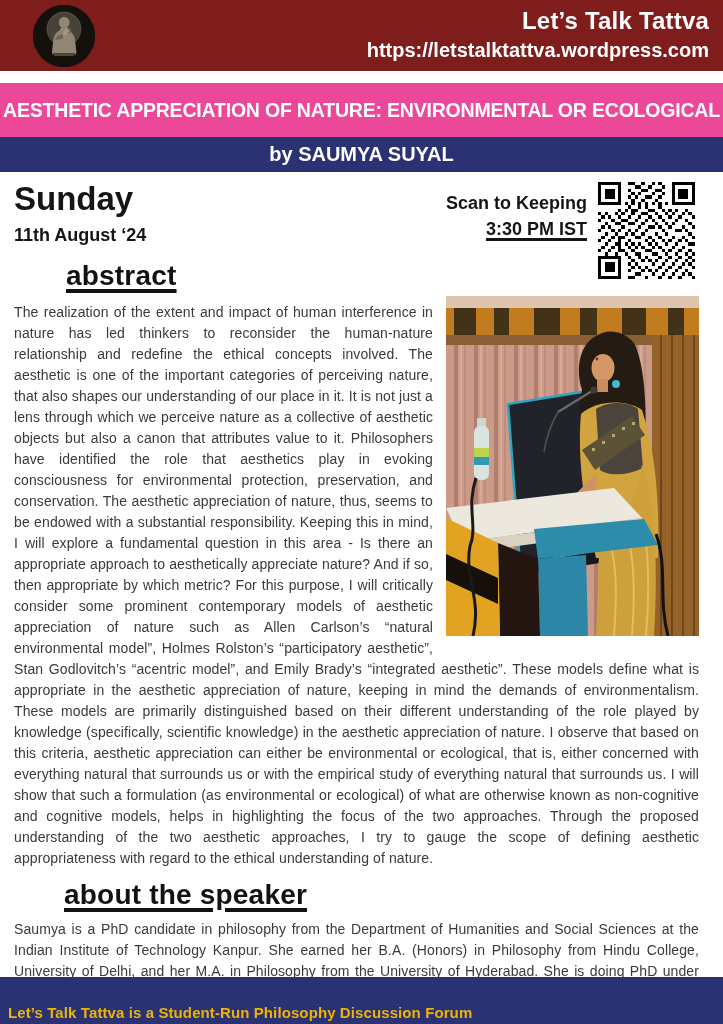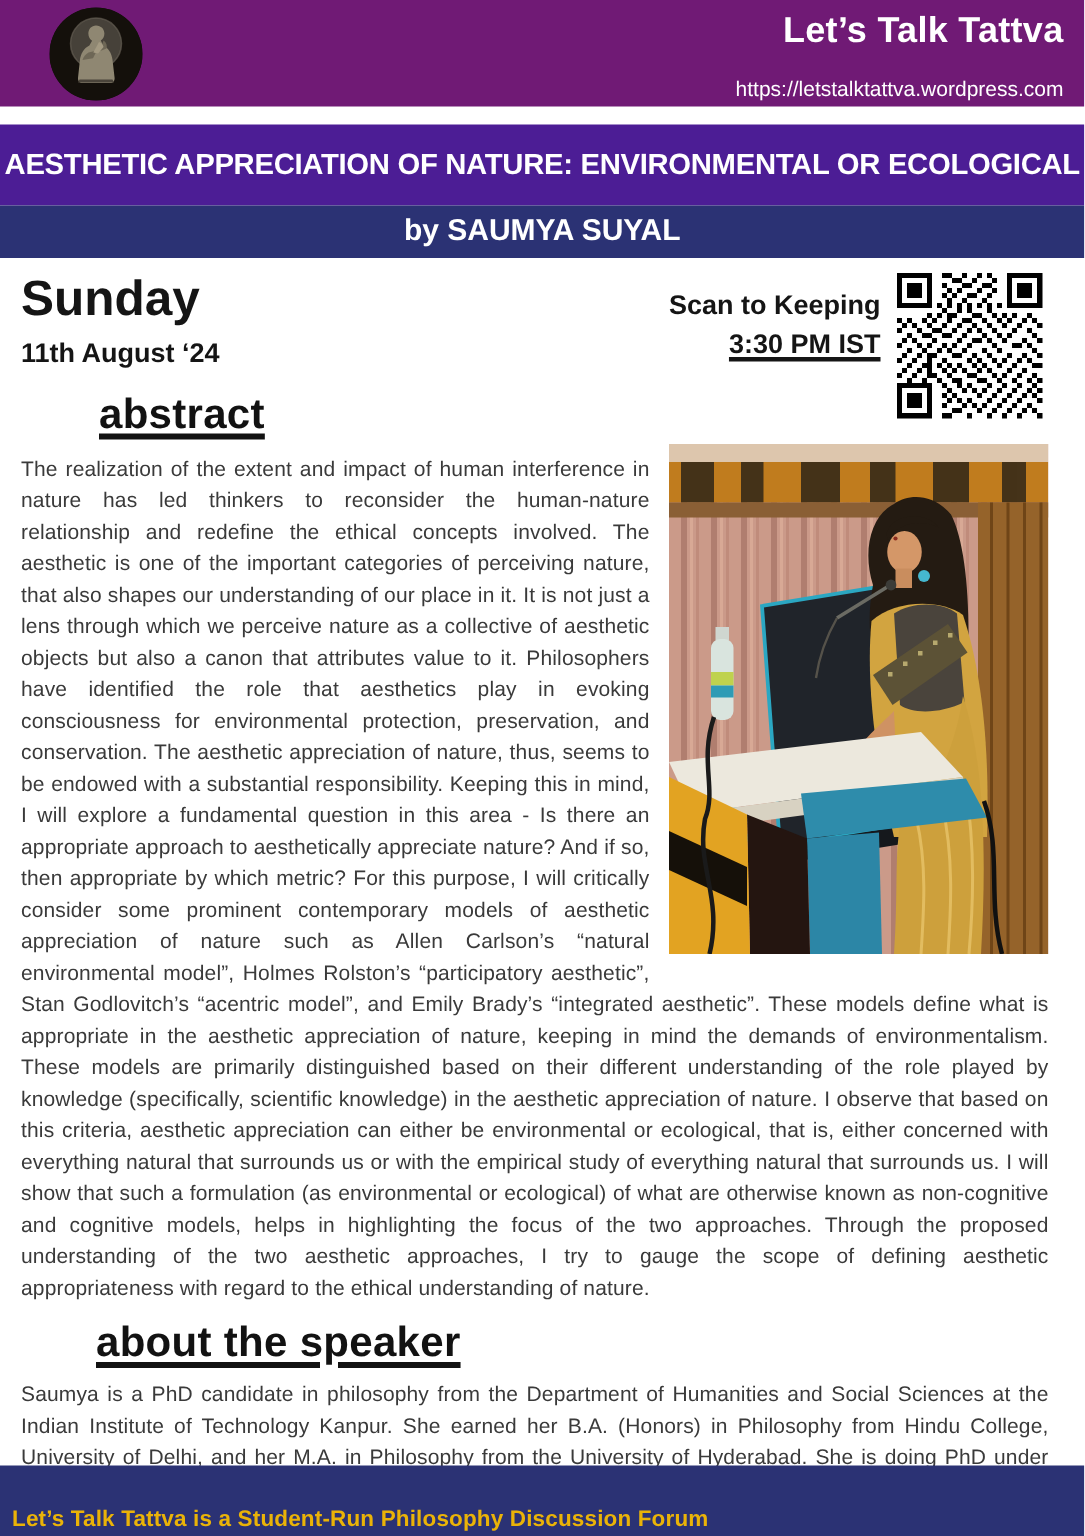--- a/index.html
+++ b/index.html
@@ -4,35 +4,35 @@
 <style>
   * { margin:0; padding:0; box-sizing:border-box; }
   html,body { background:#ffffff; }
   .page {
     position:relative; width:723px; height:1024px; background:#ffffff;
     font-family:"Liberation Sans", sans-serif; overflow:hidden;
     margin:0 auto;
   }
   
   .topbar {
-    position:relative; height:71px; background:#701a75;
+    position:relative; height:71px; background:#7f1d1d;
   }
   .logo {
     position:absolute; left:33px; top:5px; width:62px; height:62px;
     border-radius:50%; overflow:hidden; background:#100d09;
   }
   .logo svg { display:block; width:100%; height:100%; }
   .head-text {
     position:absolute; right:14px; top:7px; text-align:right; color:#ffffff;
   }
   .site-title { font-size:24px; font-weight:bold; letter-spacing:0.2px; }
-  .site-url { font-size:14px; font-weight:normal; color:#ffffff; text-decoration:none; display:block; margin-top:16px; }
+  .site-url { font-size:20px; font-weight:bold; color:#ffffff; text-decoration:none; display:block; margin-top:4px; }
   .gap-strip { height:12px; background:#ffffff; }
   .red-banner {
-    height:54px; background:#4c1d95; display:flex; align-items:center; justify-content:center;
+    height:54px; background:#ec4899; display:flex; align-items:center; justify-content:center;
   }
   .red-banner h1 {
     color:#ffffff; font-size:19.5px; font-weight:bold; letter-spacing:-0.2px; white-space:nowrap;
   }
   .by-banner {
     height:35px; background:#2b3274; display:flex; align-items:center; justify-content:center;
   }
   .by-banner div { color:#ffffff; font-size:20px; font-weight:bold; }
   
   .content { position:relative; padding:6px 24px 0 14px; color:#222; }

